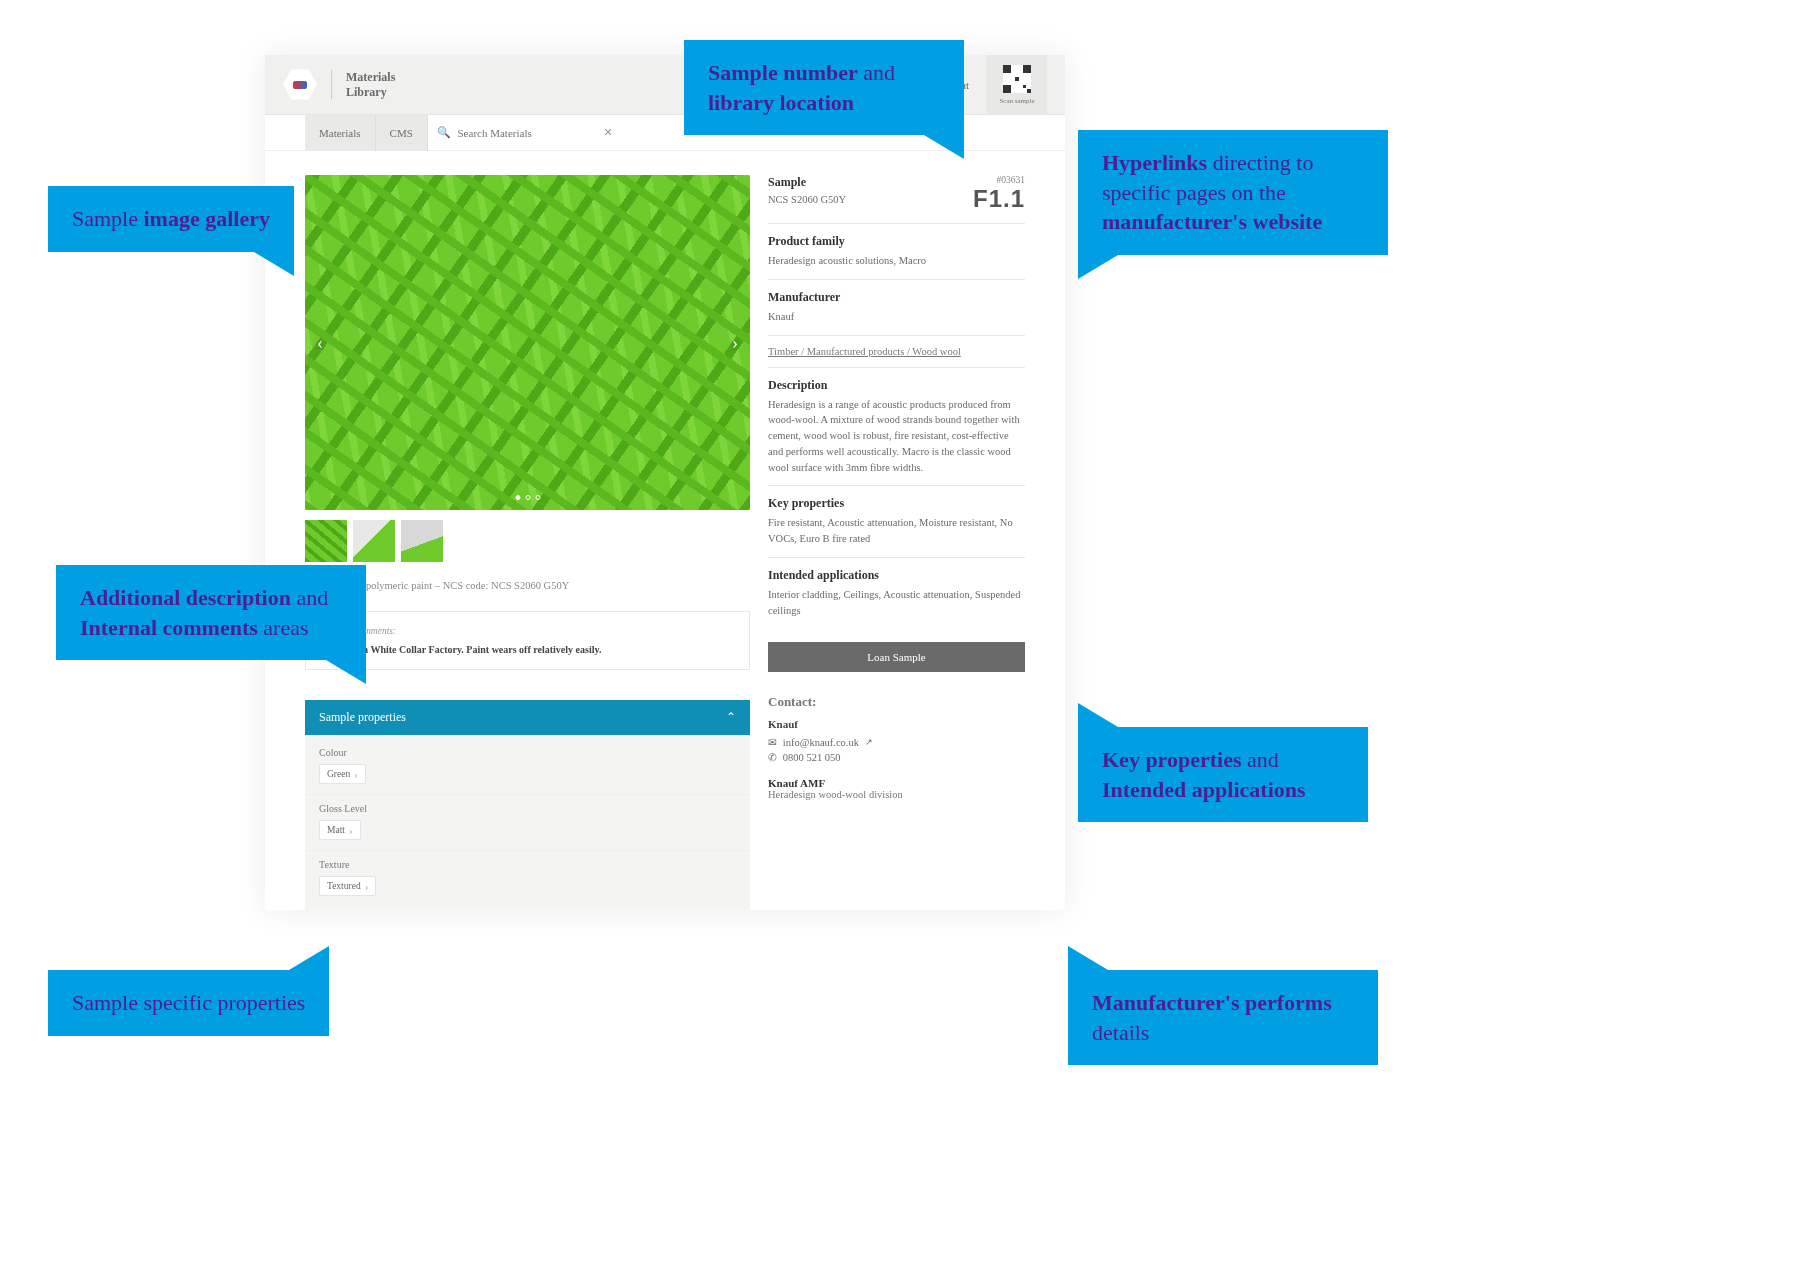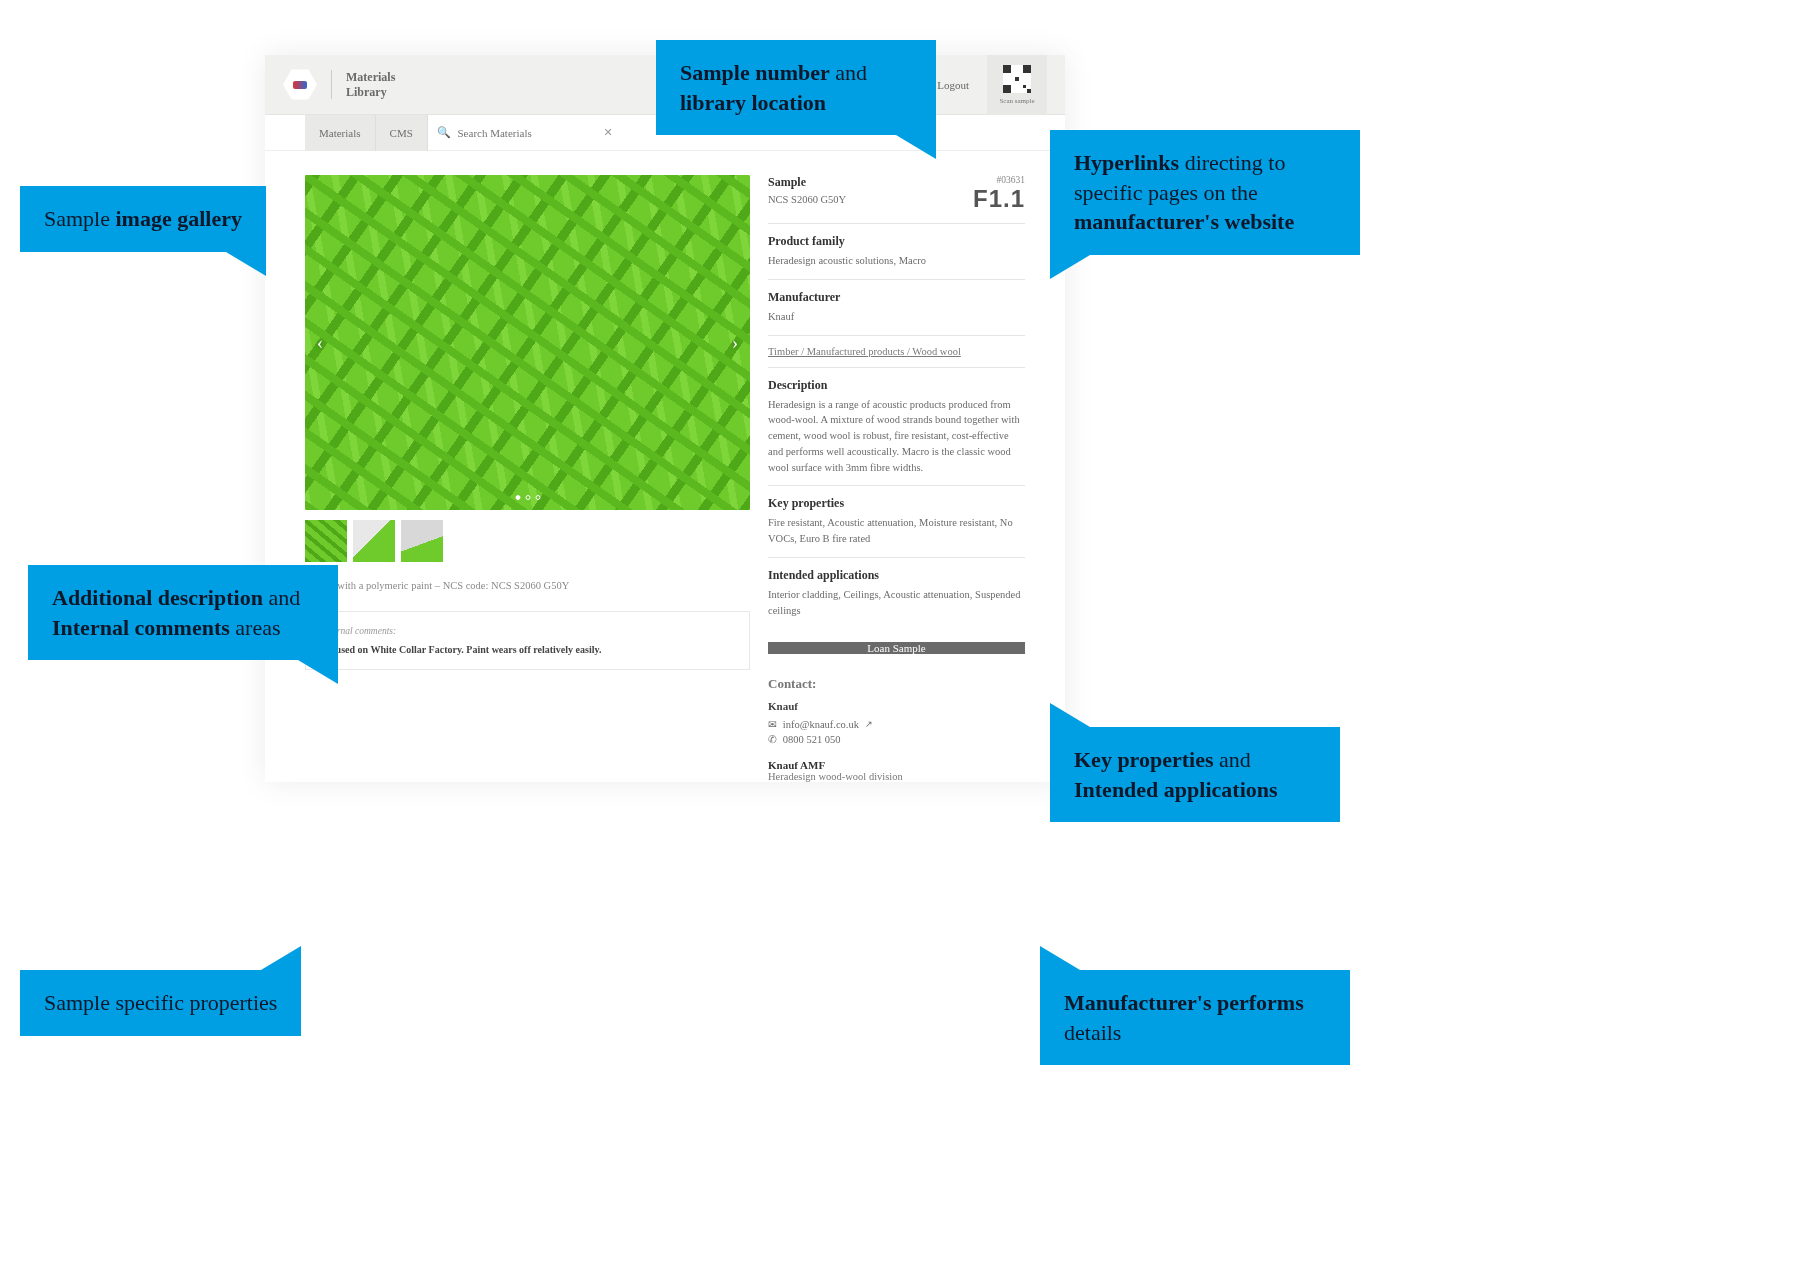--- a/index.html
+++ b/index.html
@@ -205,44 +205,46 @@
   .sample-head .left .info-heading{ margin-bottom:2px;}
   .sample-num { font-size:9.5px; color:#888;}
   .sample-loc { font-family: Arial, sans-serif; font-weight:bold; font-size:24px; letter-spacing:1px; color:#555;}
   .breadcrumb { font-size:10.5px; color:#7a7a7a;text-decoration:underline;}
   .loan-btn {
     display:block;
     width:100%;
     background:#6a6a6a;
     color:#fff;
     border:none;
+    padding:9px;
     font-size:11px;
     margin-top:14px;
     font-family:Georgia,serif;
     cursor:pointer;
   }
   .contact { margin-top:22px; font-size:11px; color:#6a6a6a;}
   .contact h3 { font-size:13px; color:#777; margin-bottom:8px;}
   .contact .company { font-weight:bold; font-size:11px; color:#444; margin-bottom:6px;}
   .contact-line { display:flex; align-items:center; gap:6px; font-size:10.5px; margin-bottom:3px;}
   .addr { font-size:9.5px; color:#999; line-height:1.4; margin-top:8px;}
   .division { margin-top:14px;}
   .division .name{ font-weight:bold; font-size:11px; color:#333;}
   .division .sub{ font-size:10.5px; color:#777;}
 
   
   .callout {
     position:absolute;
     background:#009fe3;
-    color:#0f172a;
+    color:#4c1d95;
     padding:18px 24px;
     font-family: Georgia, serif;
     font-size:22px;
     line-height:1.35;
     max-width:320px;
+    margin-left:28px;
   }
   .callout b, .callout strong { font-weight:bold;}
   .callout.tail-br::after,
   .callout.tail-bl::after,
   .callout.tail-tl::after,
   .callout.tail-tr::after {
     content:"";
     position:absolute;
     width:0;height:0;
   }
@@ -300,20 +302,40 @@
         <div class="thumb t3"></div>
       </div>
 
       <div class="caption">Coated with a polymeric paint – NCS code: NCS S2060 G50Y</div>
 
       <div class="comments-box">
         <span class="comments-label">Internal comments:</span>
         <span class="comments-text">As used on White Collar Factory. Paint wears off relatively easily.</span>
       </div>
 
+      <div class="accordion">
+        <div class="acc-header">
+          <span>Sample properties</span>
+          <span>⌃</span>
+        </div>
+        <div class="acc-body">
+          <div class="prop-row">
+            <div class="prop-label">Colour</div>
+            <span class="chip">Green</span>
+          </div>
+          <div class="prop-row">
+            <div class="prop-label">Gloss Level</div>
+            <span class="chip">Matt</span>
+          </div>
+          <div class="prop-row">
+            <div class="prop-label">Texture</div>
+            <span class="chip">Textured</span>
+          </div>
+        </div>
+      </div>
 
     </div>
 
     <div class="right-col">
 
       <div class="info-block">
         <div class="sample-head">
           <div class="left">
             <div class="info-heading">Sample</div>
             <div class="info-text">NCS S2060 G50Y</div>

